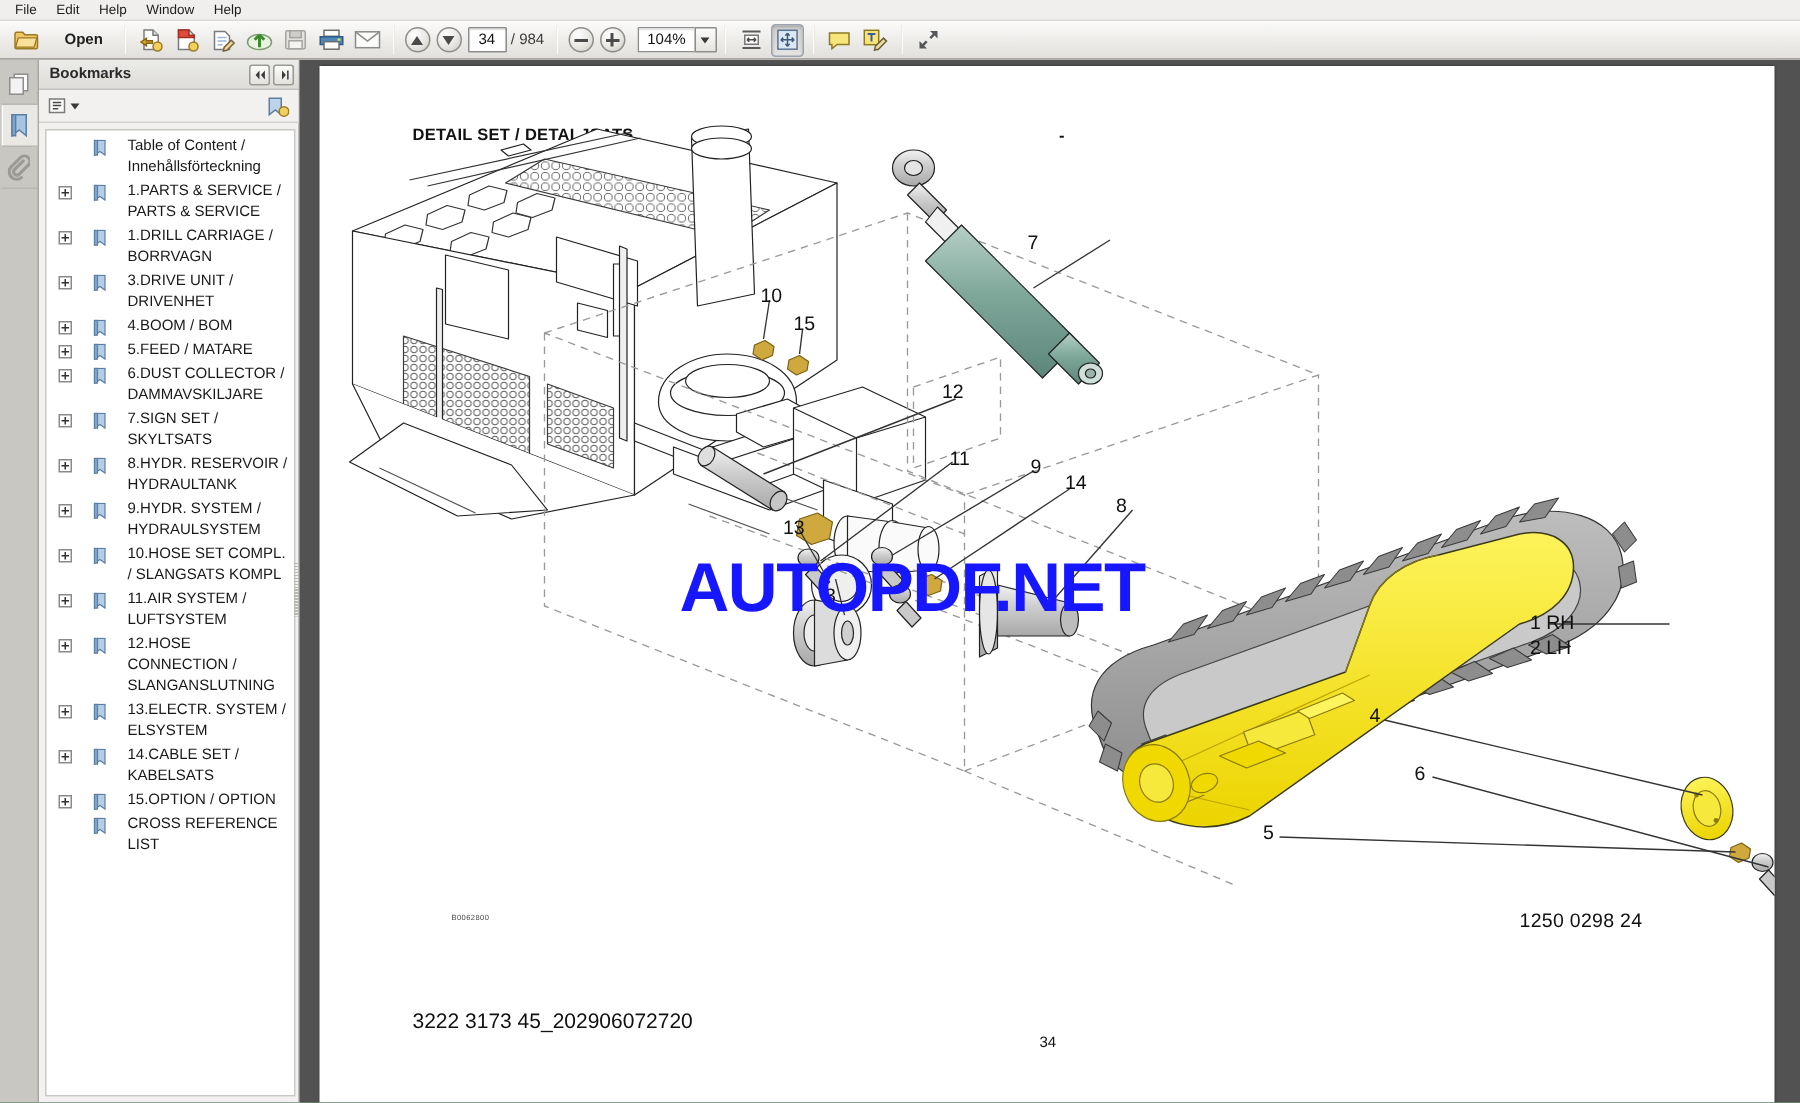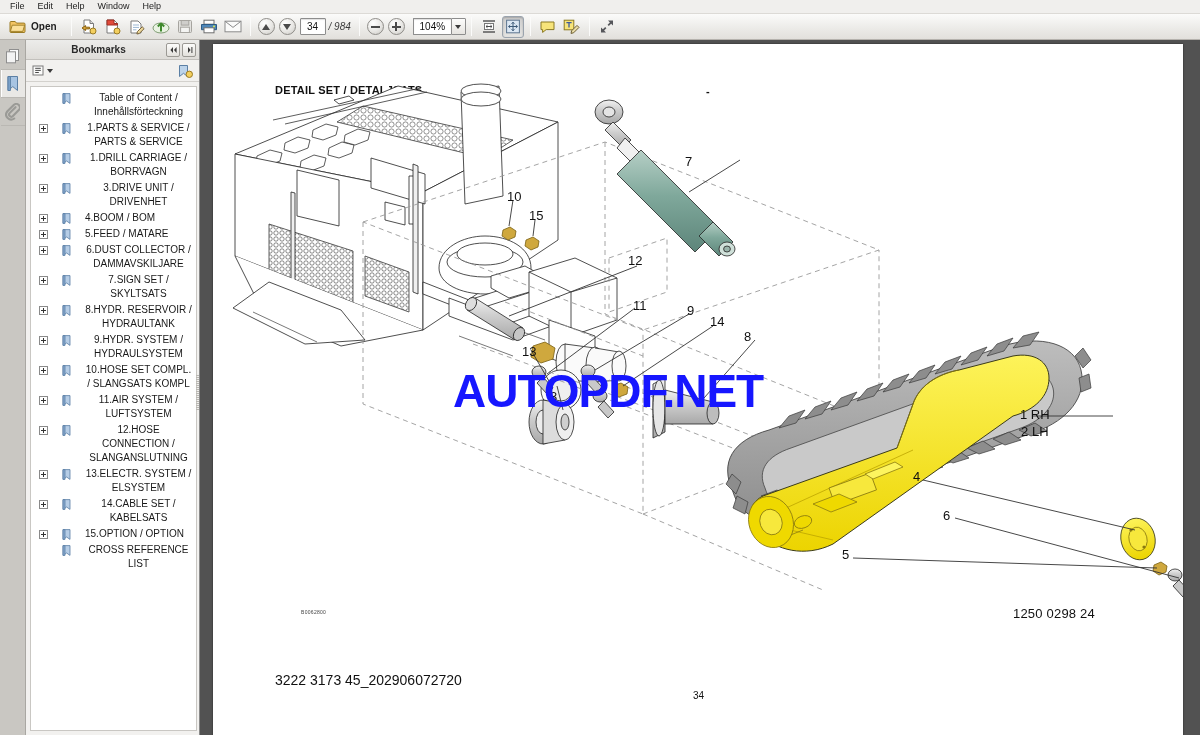--- a/index.html
+++ b/index.html
@@ -36,32 +36,32 @@
     height: 22px; min-width: 22px;
     display: flex; align-items: center; justify-content: center;
     border: 1px solid transparent; border-radius: 3px;
     margin: 0 1px; cursor: default; position: relative;
   }
   .tb-btn.pressed {
     border-color: #9aa3ad;
     background: linear-gradient(#cfcfcf, #e4e4e2);
     box-shadow: inset 0 1px 2px rgba(0,0,0,.22);
   }
-  .tb-btn.labeled { padding: 0 7px 0 4px; gap: 5px; text-align: center; }
+  .tb-btn.labeled { padding: 0 7px 0 4px; gap: 17px; text-align: center; }
   .tb-btn.labeled span.lbl { font-size: 10px; font-weight: bold; color: #1e1e1e; }
   .tb-sep { width: 1px; height: 19px; background: #c3c0bb; margin: 0 5px;
             border-right: 1px solid #fbfbfa; }
 
   .pagebox {
     width: 26px; height: 17px; background: #fff;
     border: 1px solid #8d8d8d; border-radius: 1px;
     font-size: 10px; color: #111; text-align: center; line-height: 15px;
     margin: 0 3px 0 2px; box-shadow: inset 0 1px 1px rgba(0,0,0,.13);
   }
-  .pagetotal { font-size: 10px; color: #3b3b3b; margin-right: 3px; white-space: nowrap; font-style: italic; }
+  .pagetotal { font-size: 10px; color: #3b3b3b; margin-right: 3px; white-space: nowrap; }
   .zoombox {
     width: 38px; height: 17px; background: #fff;
     border: 1px solid #8d8d8d; border-right: none; border-radius: 1px 0 0 1px;
     font-size: 10px; color: #111; text-align: center; line-height: 15px;
     margin-left: 6px; box-shadow: inset 0 1px 1px rgba(0,0,0,.13);
   }
   .zoomdrop {
     width: 15px; height: 17px;
     background: linear-gradient(#fcfcfb, #e6e4e0);
     border: 1px solid #8d8d8d; border-radius: 0 1px 1px 0;
@@ -77,21 +77,21 @@
     border: 1px solid #8f8d89;
     display: flex; align-items: center; justify-content: center;
     margin: 0 2px;
   }
   .tri-up { width:0;height:0;border-left:4px solid transparent;border-right:4px solid transparent;border-bottom:6px solid #4a4a4a; }
   .tri-dn { width:0;height:0;border-left:4px solid transparent;border-right:4px solid transparent;border-top:6px solid #4a4a4a; }
   .pm-h { width: 9px; height: 2px; background: #4a4a4a; position: absolute; }
   .pm-v { width: 2px; height: 9px; background: #4a4a4a; position: absolute; }
 
   
-  .body-row { flex: 1 1 auto; display: flex; min-height: 0; background: #22c55e; text-align: center; }
+  .body-row { flex: 1 1 auto; display: flex; min-height: 0; background: #22c55e; }
 
   
   .iconrail {
     width: 26px; flex: 0 0 26px; background: #c9c7c2;
     border-right: 1px solid #a9a7a2;
     display: flex; flex-direction: column; align-items: center;
     padding-top: 2px;
   }
   .rail-btn {
     width: 24px; height: 28px; display:flex; align-items:center; justify-content:center;

